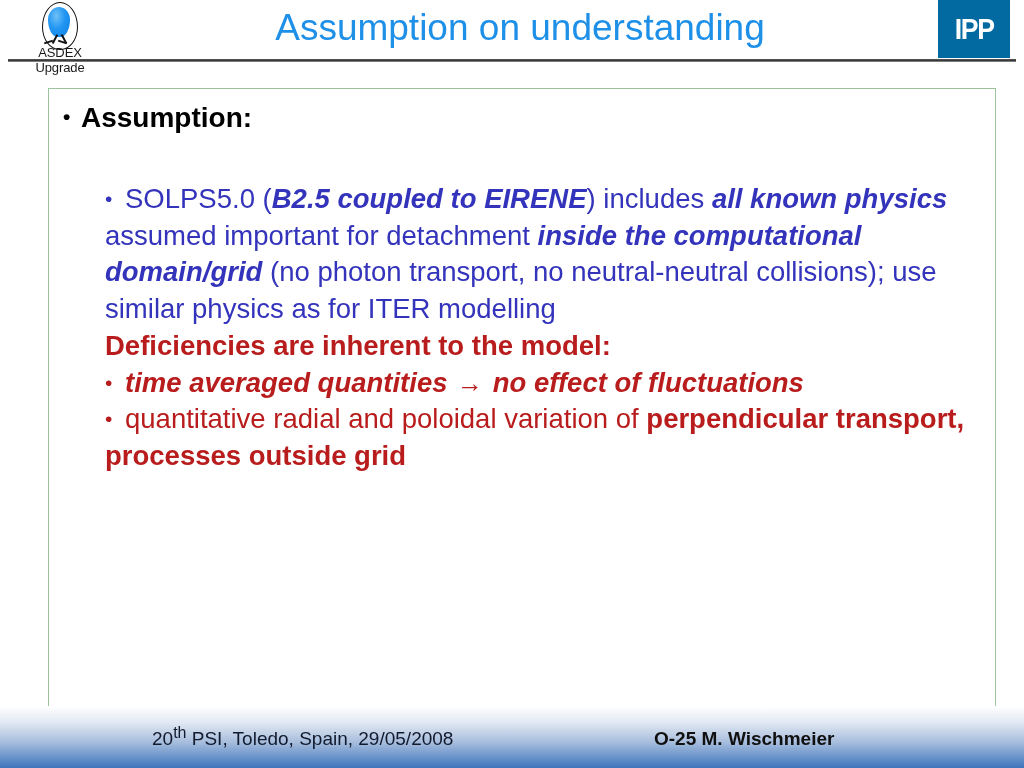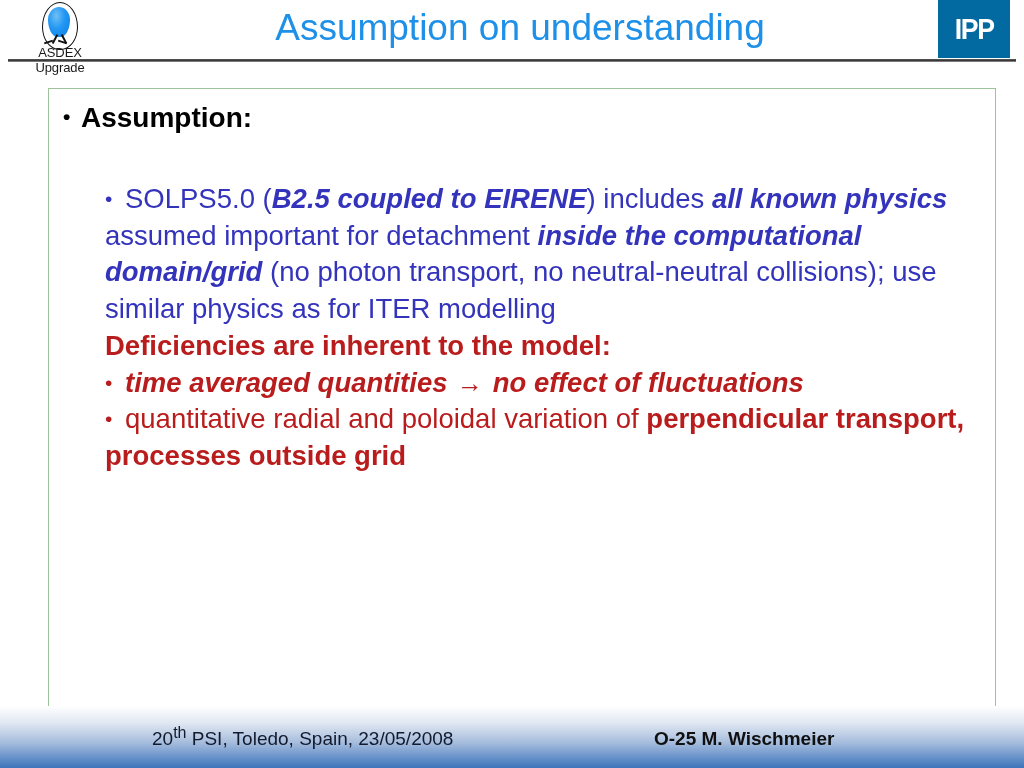--- a/index.html
+++ b/index.html
@@ -275,15 +275,15 @@
     </p>
 
     <p class="para red">
       <span class="bullet-inline">•</span><span> quantitative radial and poloidal variation of </span><span class="b">perpendicular transport, processes outside grid</span>
     </p>
 
   </div>
 </div>
 
 <div class="footer-band">
-  <div class="footer-left"><span>20</span><sup>th</sup><span> PSI, Toledo, Spain, 23/05/2008</span></div>
+  <div class="footer-left"><span>20</span><sup>th</sup><span> PSI, Toledo, Spain, 29/05/2008</span></div>
   <div class="footer-right">O-25 M. Wischmeier</div>
 </div>
 
 </body></html>

